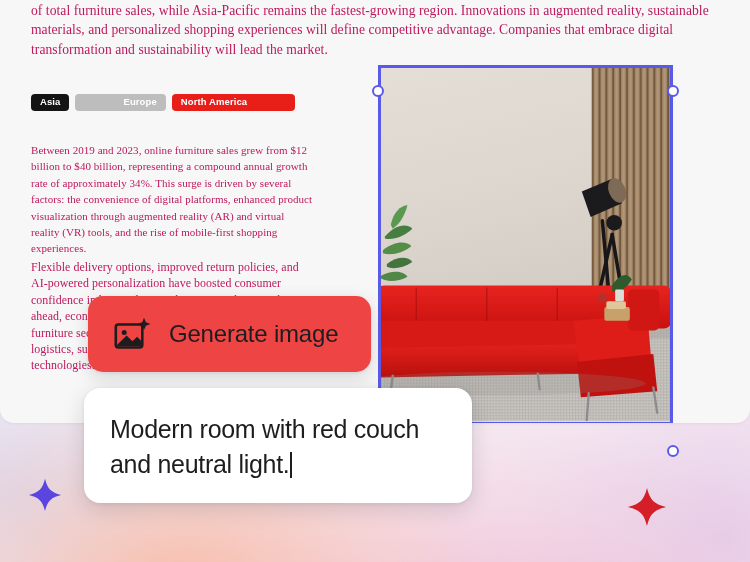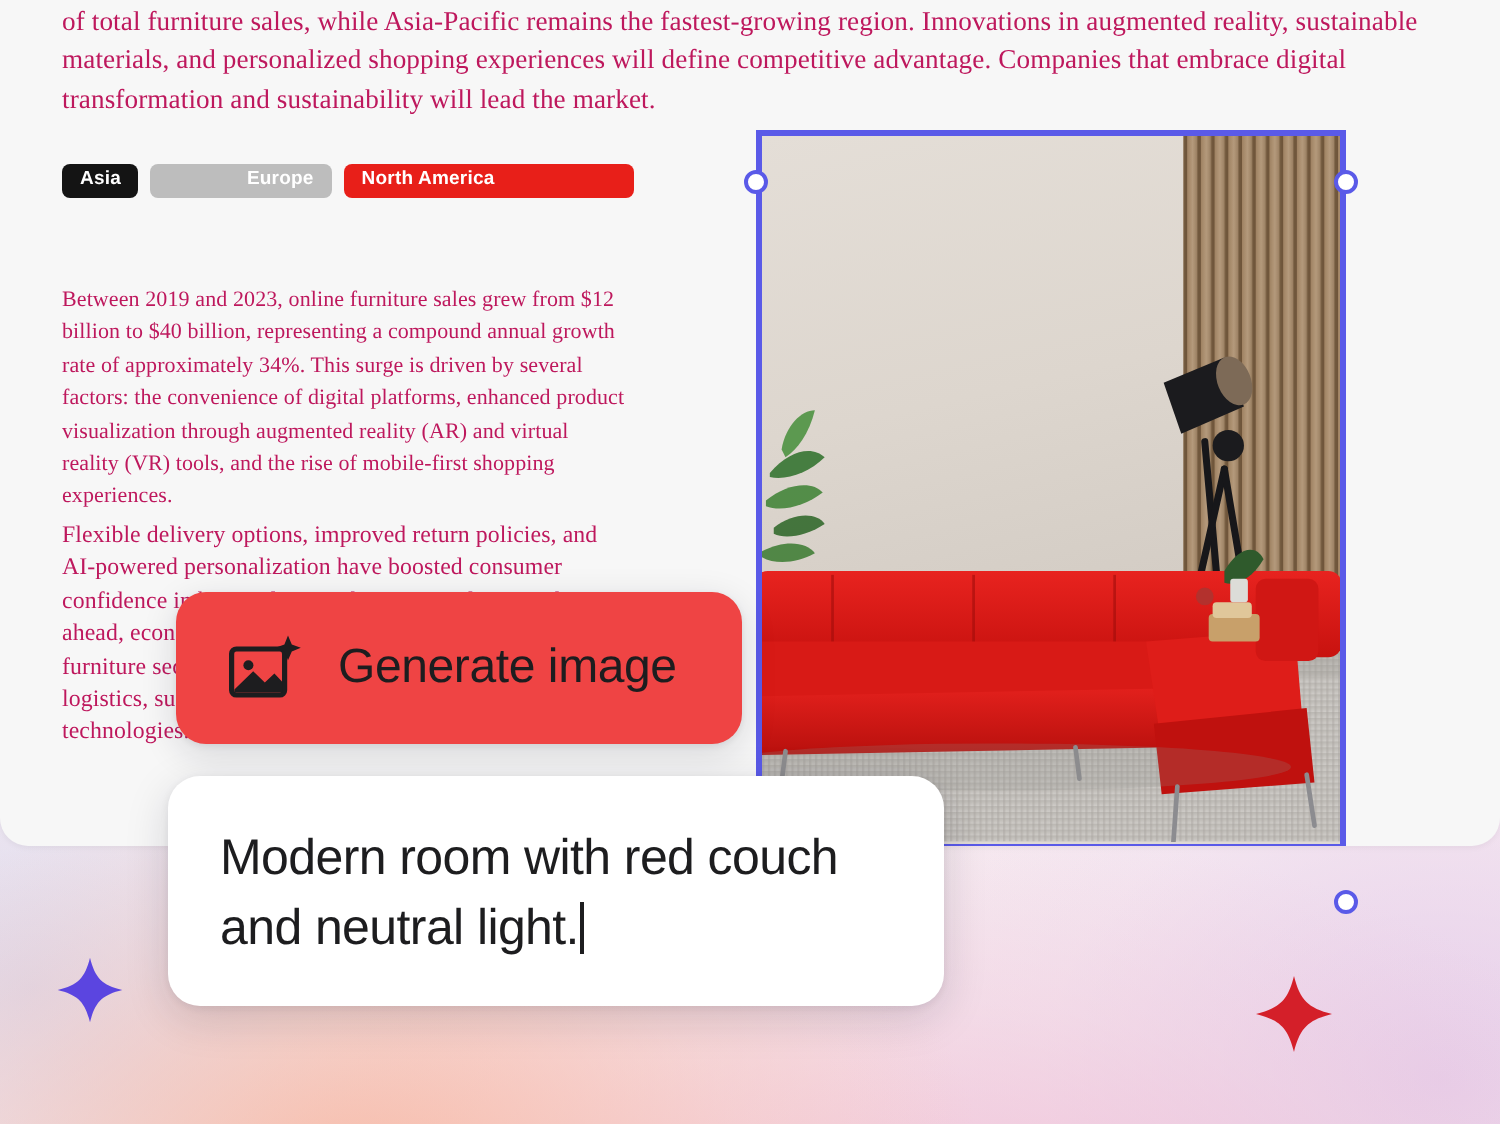--- a/index.html
+++ b/index.html
@@ -38,30 +38,30 @@
     color:#be185d;
     font-size:13.6px;
     line-height:19.4px;
     letter-spacing:0.05px;
   }
   #para-top  { left:31px; top:27px;  width:690px; }
   #para-left-1 { left:31px; top:168px; width:283px; font-size:11px; line-height:16.4px; }
   #para-left-2 { left:31px; top:285px; width:283px; font-size:11.9px; line-height:16.4px; }
 
   
-  #tags { position:absolute; left:31px; top:108px; display:flex; align-items:center; gap:6px; }
+  #tags { position:absolute; left:31px; top:120px; display:flex; align-items:center; gap:6px; }
   .tag {
     font-family:"Liberation Sans", sans-serif;
     font-size:9.5px; font-weight:700; color:#ffffff;
     padding:3px 9px 4px 9px; border-radius:4px; white-space:nowrap;
     letter-spacing:0.1px; line-height:1;
   }
   .tag.asia    { background:#141414; }
   .tag.europe  { background:#bdbdbd;padding-left:48px; }
-  .tag.na      { background:#e81f19; border-radius:4px; padding-right:70px; }
+  .tag.na      { background:#e81f19; border-radius:4px; padding-right:48px; }
 
   
   #img-wrap {
     position:absolute; left:378px; top:91px; width:295px; height:360px;
     border:3px solid #5a5ae8;
     background:#ded9d3;
     overflow:hidden;
   }
   #photo { position:absolute; inset:0; display:block; }
 

